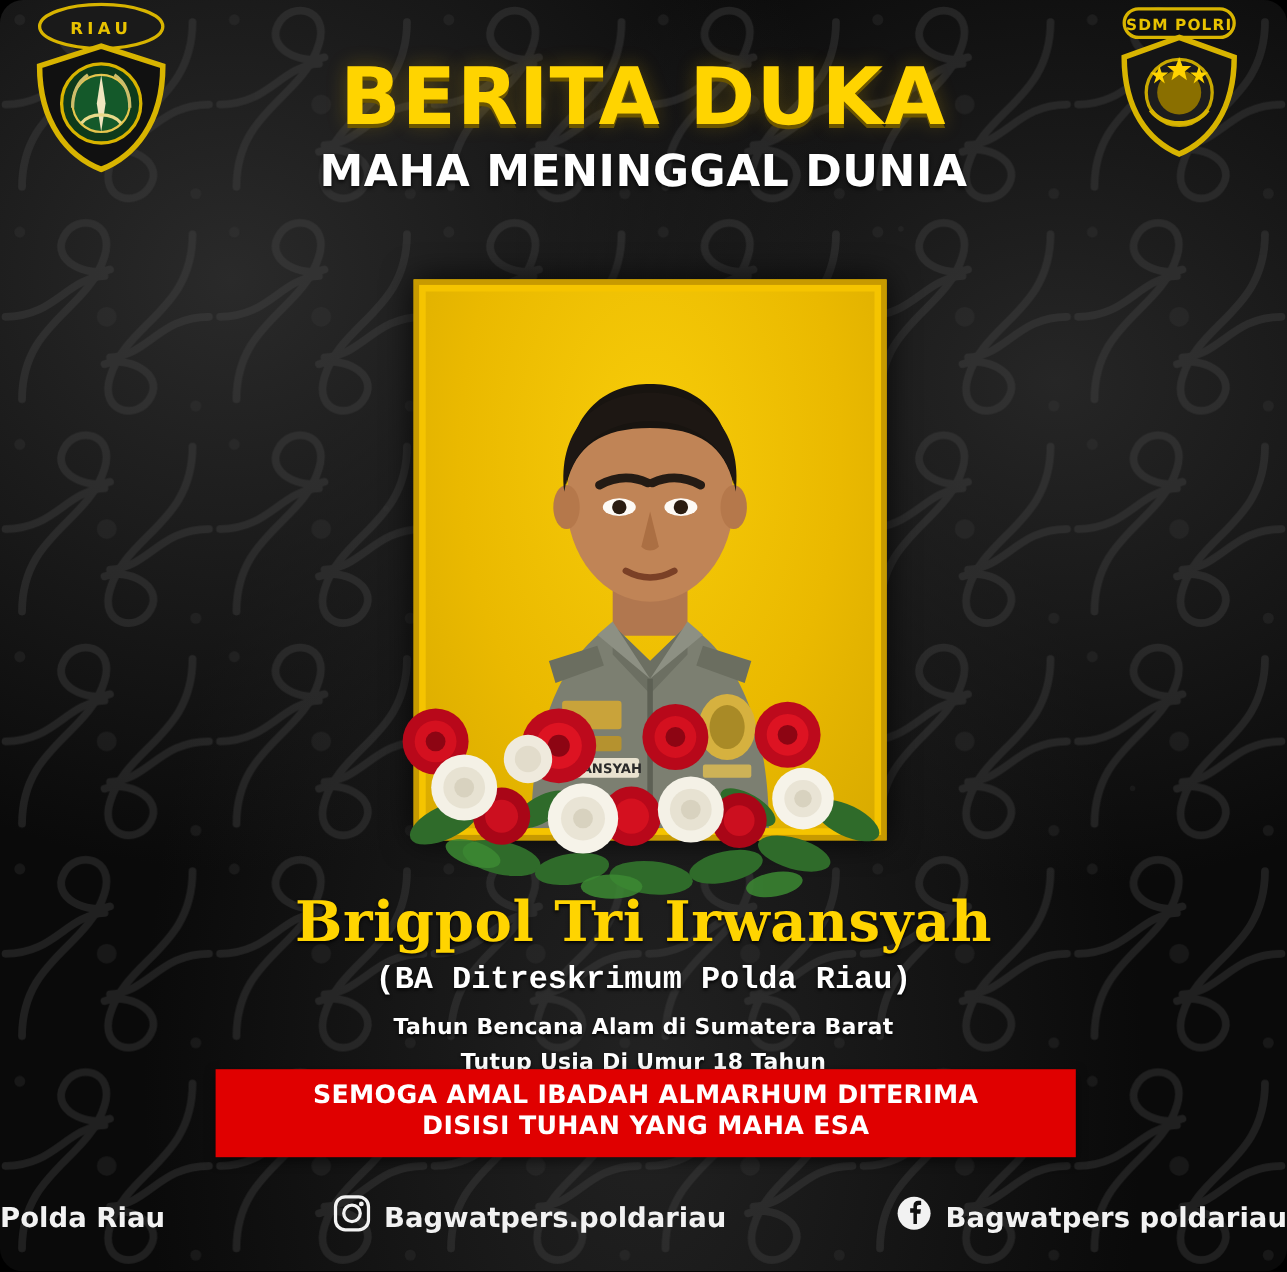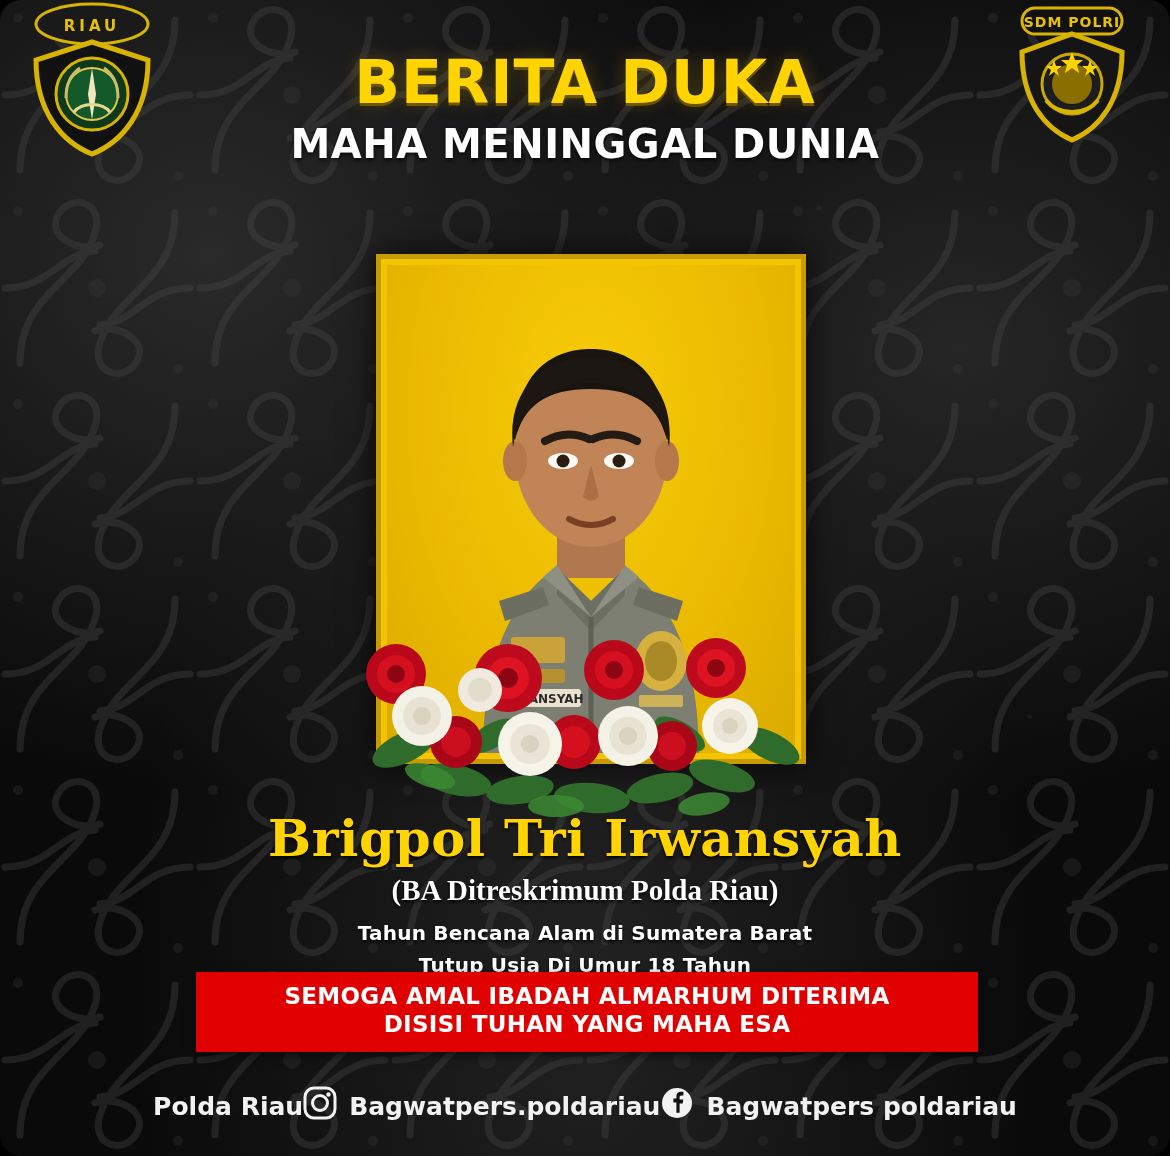--- a/index.html
+++ b/index.html
@@ -50,21 +50,21 @@
 
   
   .title-wrap {
     position: absolute;
     top: 52px; left: 0; right: 0;
     text-align: center;
   }
   .title-main {
     font-family: "DejaVu Sans", sans-serif;
     font-weight: bold;
-    font-size: 60px;
+    font-size: 72px;
     letter-spacing: 1px;
     color: #ffd400;
     text-shadow: 0 3px 0 #6b5500, 0 0 18px rgba(255,200,0,.25);
     margin: 0;
     line-height: 1.0;
   }
   .title-sub {
     font-family: "DejaVu Sans", sans-serif;
     font-weight: bold;
     font-size: 40px;
@@ -112,21 +112,21 @@
   .name-main {
     font-family: "DejaVu Serif", serif;
     font-weight: bold;
     font-size: 51px;
     color: #ffd400;
     margin: 0;
     text-shadow: 0 2px 3px rgba(0,0,0,.9);
     letter-spacing: 0.5px;
   }
   .name-unit {
-    font-family: Liberation Serif, serif;
+    font-family: Liberation Mono, monospace;
     font-weight: bold;
     font-size: 29px;
     color: #ffffff;
     margin: 6px 0 0 0;
     text-shadow: 0 2px 3px rgba(0,0,0,.9);
   }
   .detail-line {
     font-family: "DejaVu Sans", sans-serif;
     font-weight: bold;
     font-size: 20px;
@@ -154,22 +154,23 @@
     color: #ffffff;
     line-height: 1.22;
     letter-spacing: 0.3px;
   }
 
   
   .footer {
     position: absolute;
     left: 0; right: 0; top: 1086px;
     display: flex;
-    justify-content: center;
+    justify-content: space-between;
     align-items: center;
+    gap: 34px;
     color: #eaeaea;
   }
   .footer-item {
     display: flex;
     align-items: center;
     gap: 12px;
     font-family: "DejaVu Sans", sans-serif;
     font-weight: bold;
     font-size: 25px;
     color: #f2f2f2;

